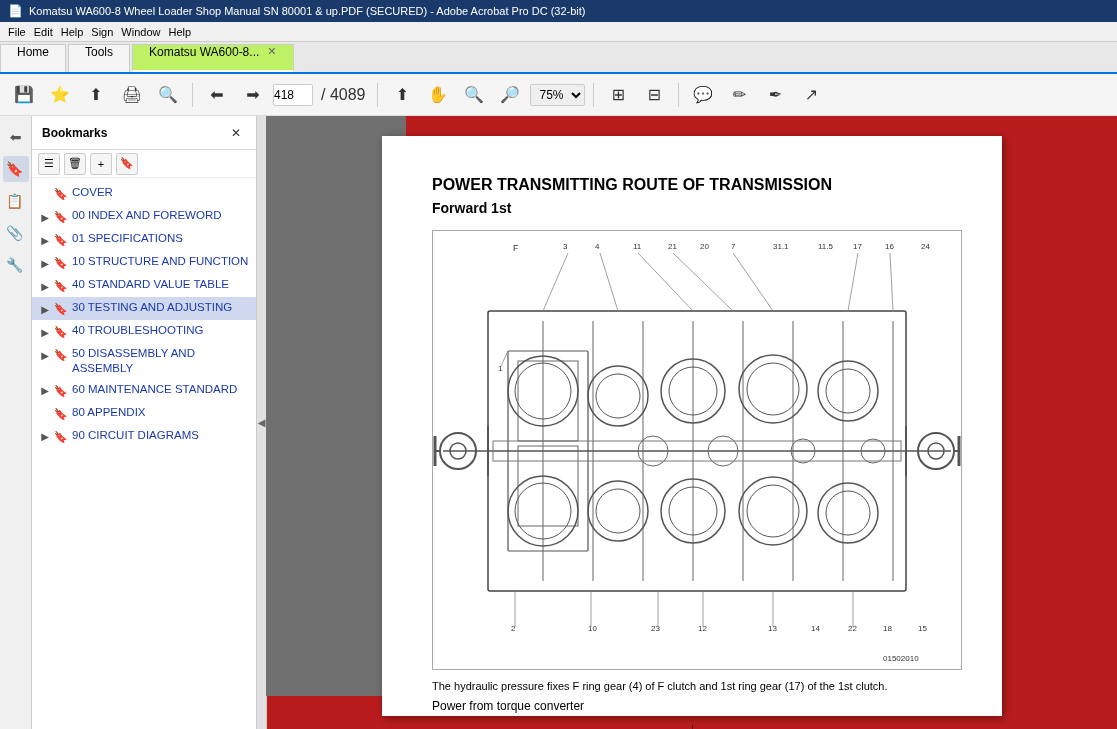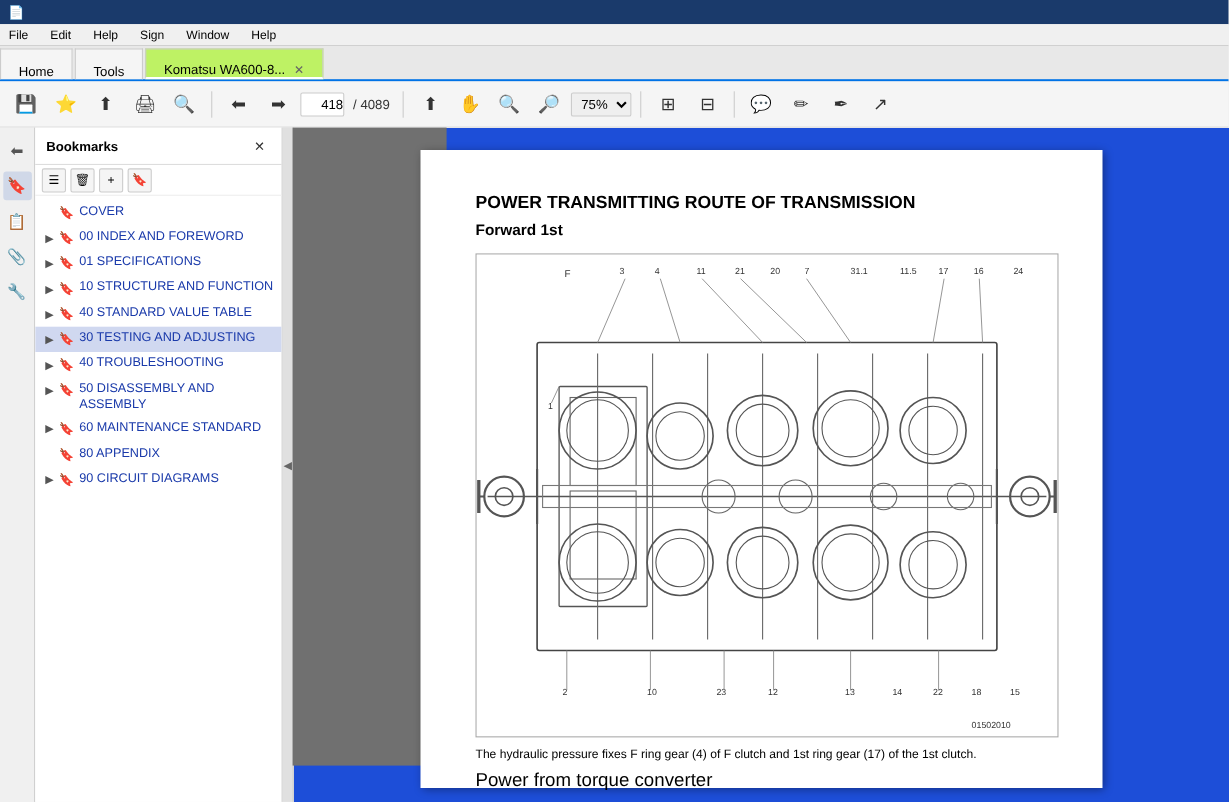--- a/index.html
+++ b/index.html
@@ -19,37 +19,36 @@
 
     
     .menu-bar {
       background: #f0f0f0;
       height: 20px;
       display: flex;
       align-items: center;
       padding: 0 4px;
       border-bottom: 1px solid #ccc;
       font-size: 11px;
-      gap: 12px;
     }
     .menu-item { cursor: pointer; padding: 2px 4px; }
 
     
     .tab-bar {
       background: #e8e8e8;
       height: 32px;
       display: flex;
       align-items: flex-end;
       padding: 0 0;
       border-bottom: 2px solid #0073e6;
     }
     .tab {
       height: 28px;
       display: flex;
-      align-items: flex-end;
+      align-items: flex-start;
       padding: 0 16px;
       font-size: 12px;
       border: 1px solid #ccc;
       border-bottom: none;
       cursor: pointer;
       background: #f5f5f5;
       margin-right: 2px;
     }
     .tab.active {
       background: #bef264;
@@ -79,25 +78,25 @@
       cursor: pointer;
       border-radius: 3px;
       font-size: 16px;
       color: #333;
     }
     .toolbar-sep { width: 1px; height: 24px; background: #ccc; margin: 0 4px; }
     .page-input {
       width: 40px;
       height: 22px;
       border: 1px solid #ccc;
-      text-align: right;
+      text-align: left;
       font-size: 12px;
       border-radius: 2px;
     }
-    .page-total { font-size: 12px; color: #333; margin: 0 4px; }
+    .page-total { font-size: 16px; color: #333; margin: 0 4px; }
     .zoom-select {
       height: 22px;
       border: 1px solid #ccc;
       font-size: 12px;
       border-radius: 2px;
       padding: 0 4px;
     }
 
     
     .main-area {
@@ -219,21 +218,21 @@
       align-items: center;
       justify-content: center;
       cursor: pointer;
       font-size: 10px;
       color: #666;
     }
 
     
     .pdf-area {
       flex: 1;
-      background: #1d4ed8;
+      background: #b91c1c;
       overflow-y: auto;
       display: flex;
       flex-direction: column;
       align-items: center;
       padding: 20px;
       gap: 10px;
     }
     .pdf-page {
       background: white;
       width: 620px;
@@ -261,40 +260,41 @@
       justify-content: center;
       overflow: hidden;
       position: relative;
     }
     .pdf-caption {
       margin-top: 8px;
       font-size: 11px;
       line-height: 1.5;
     }
     .pdf-caption2 {
-      font-size: 17px;
+      font-size: 12px;
       margin-top: 4px;
     }
 
     
     .transmission-svg {
       width: 528px;
       height: 438px;
     }
 
     
     .bookmarks-list::-webkit-scrollbar { width: 8px; }
     .bookmarks-list::-webkit-scrollbar-track { background: #f0f0f0; }
     .bookmarks-list::-webkit-scrollbar-thumb { background: #bbb; border-radius: 4px; }
   </style>
 </head>
 <body>
 
 <div class="title-bar">
   <span class="title-bar-icon">📄</span>
+  <span>Komatsu WA600-8 Wheel Loader Shop Manual SN 80001 &amp; up.PDF (SECURED) - Adobe Acrobat Pro DC (32-bit)</span>
 </div>
 
 <div class="menu-bar">
   <span class="menu-item">File</span>
   <span class="menu-item">Edit</span>
   <span class="menu-item">Help</span>
   <span class="menu-item">Sign</span>
   <span class="menu-item">Window</span>
   <span class="menu-item">Help</span>
 </div>

